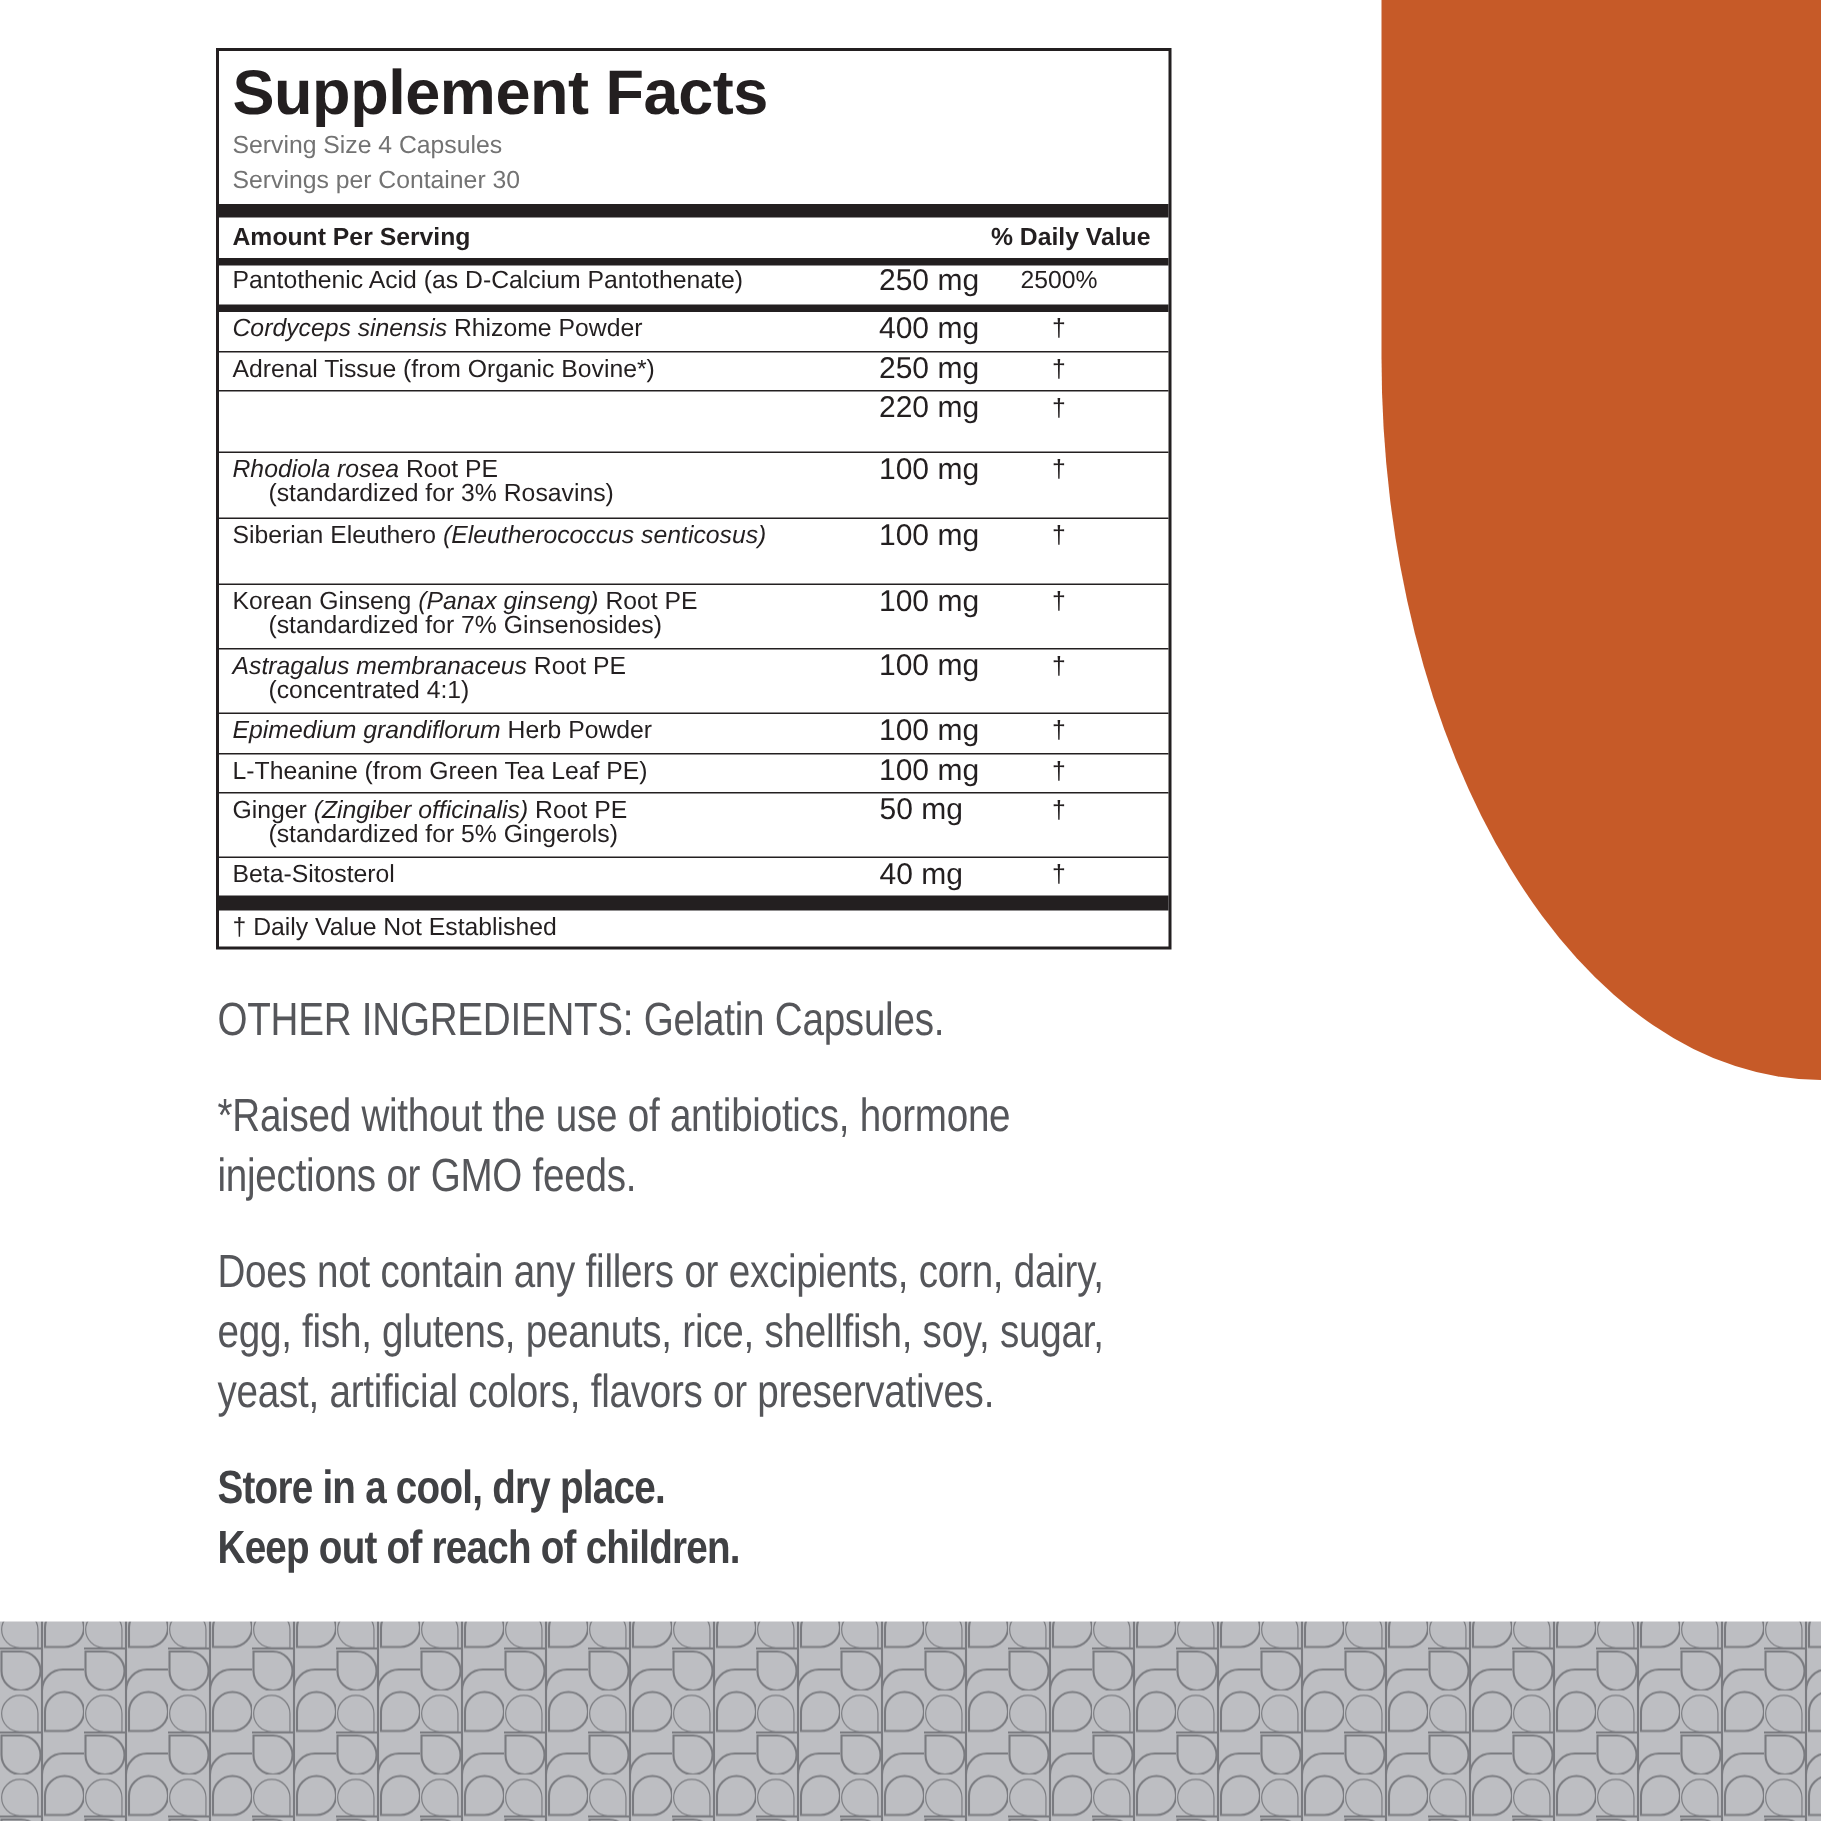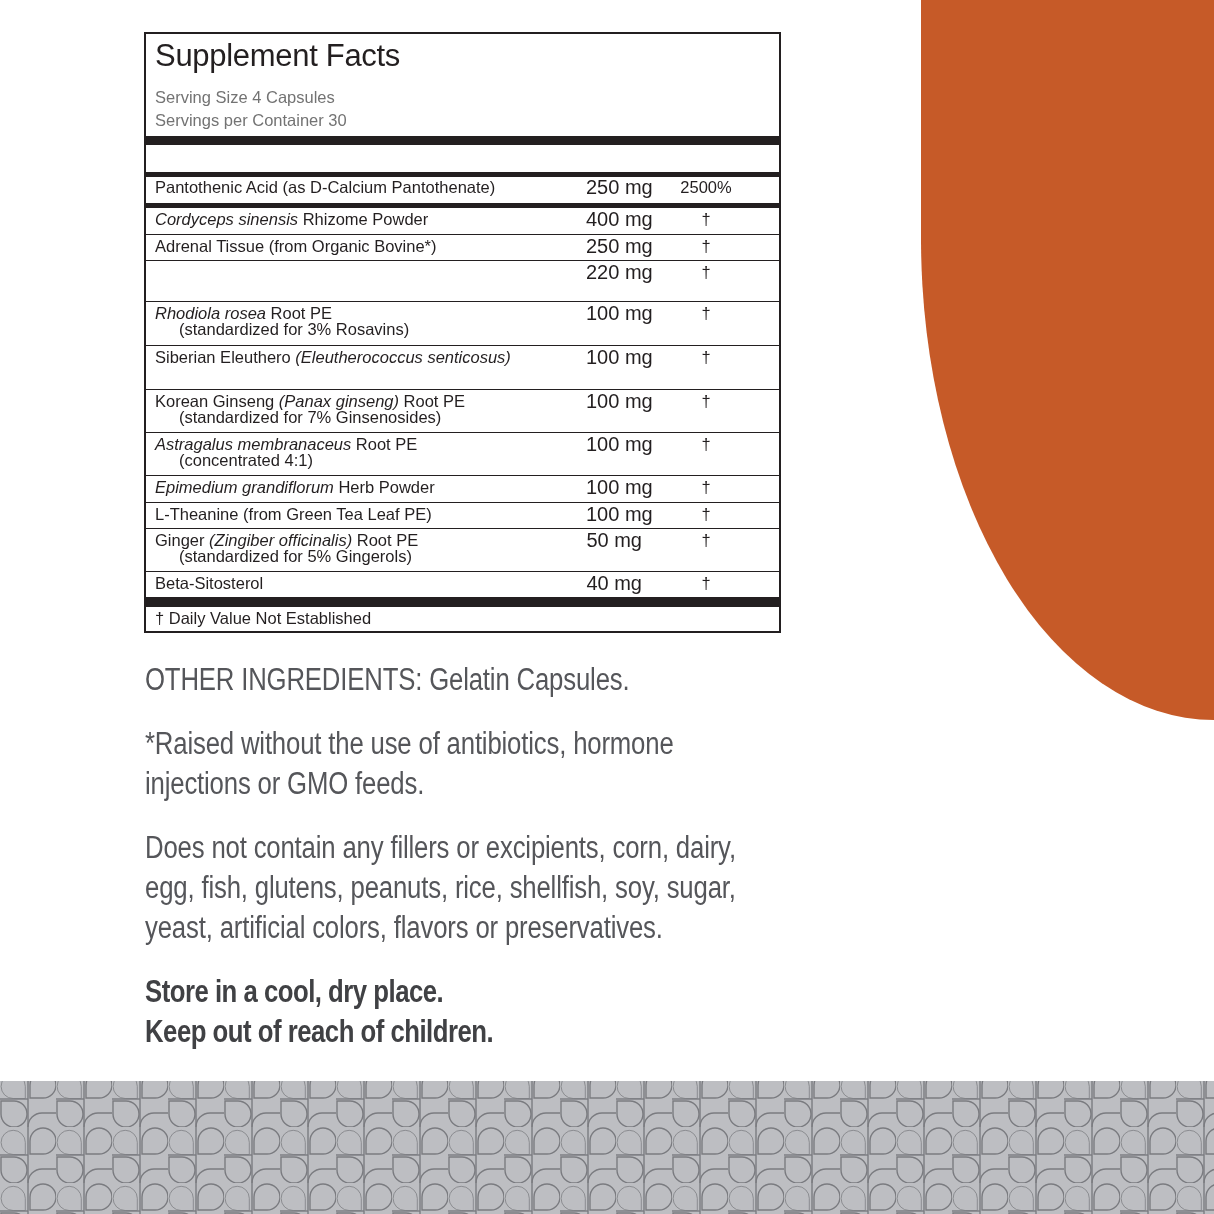--- a/index.html
+++ b/index.html
@@ -12,21 +12,21 @@
   .orange-shape {
     position: absolute; left: 921px; top: -10px; width: 293px; height: 730px;
     background: #C65A28;
     border-bottom-left-radius: 100% 66%;
   }
   .facts {
     position: absolute; left: 144px; top: 32px; width: 633px; height: 597px;
     border: 2px solid #231f20; background: #fff;
   }
   .facts-title {
-    position: absolute; left: 9px; top: 4px; font-size: 31px; font-weight: normal;
+    position: absolute; left: 9px; top: 4px; font-size: 42px; font-weight: bold;
     letter-spacing: -0.3px; color: #231f20; white-space: nowrap;
   }
   .serving {
     position: absolute; left: 9px; font-size: 16.5px; color: #737373; white-space: nowrap;
   }
   .bar { position: absolute; left: 0; right: 0; background: #231f20; }
   .row {
     position: absolute; left: 0; right: 0; border-bottom: 1.5px solid #231f20;
     box-sizing: border-box;
   }
@@ -72,20 +72,24 @@
 
 <div class="orange-shape"></div>
 
 <div class="facts">
   <div class="facts-title">Supplement Facts</div>
   <div class="serving" style="top:54px">Serving Size 4 Capsules</div>
   <div class="serving" style="top:77px">Servings per Container 30</div>
 
   <div class="bar" style="top:102px;height:9px"></div>
 
+  <div class="row noline" style="top:111px;height:27px">
+    <span class="hdr-left">Amount Per Serving</span>
+    <span class="hdr-right">% Daily Value</span>
+  </div>
   <div class="bar" style="top:138px;height:5px"></div>
 
   <div class="row noline" style="top:142px;height:36px">
     <div class="cell-name"><span>Pantothenic Acid (as D-Calcium Pantothenate)</span></div>
     <div class="cell-amt">250 mg</div>
     <div class="cell-dv">2500%</div>
   </div>
   <div class="bar" style="top:169px;height:5px"></div>
 
   <div class="row" style="top:174px;height:27px">

